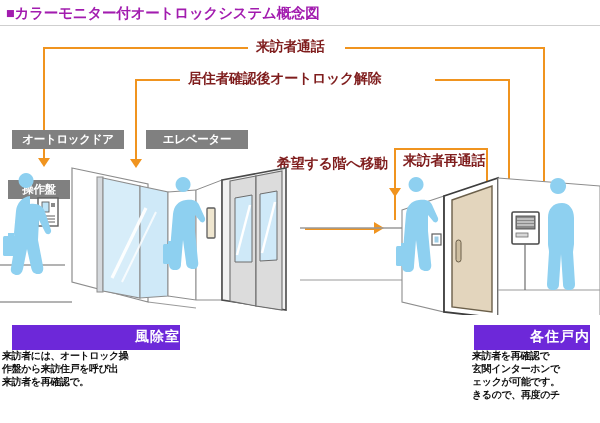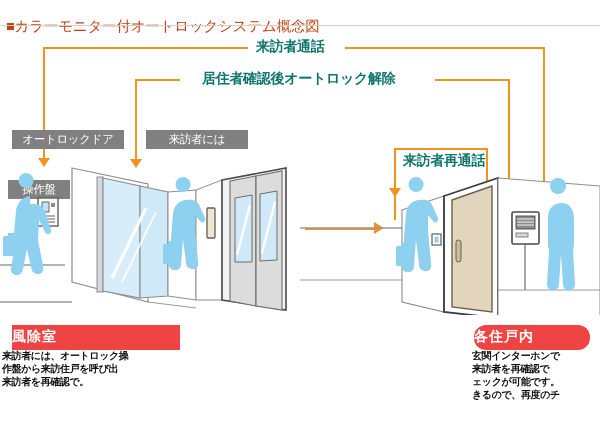--- a/index.html
+++ b/index.html
@@ -7,57 +7,57 @@
     width:600px;height:423px;
     background:#ffffff;
     font-family:"Liberation Sans","DejaVu Sans",sans-serif;
     overflow:hidden;
   }
   #root{position:relative;width:600px;height:423px;background:#fff;}
 
   
   .title{
     position:absolute;left:6px;top:4px;
-    font-size:14.5px;font-weight:normal;color:#c2410c;
-    letter-spacing:-0.2px;white-space:nowrap;margin-top:13px;
+    font-size:14.5px;font-weight:bold;color:#a21caf;
+    letter-spacing:-0.2px;white-space:nowrap;
   }
   .title-rule{
     position:absolute;left:0;top:25px;width:600px;height:1px;background:#cfcfcf;
   }
 
   
   .gray-label{
     position:absolute;
     background:#808080;color:#ffffff;
-    font-size:11.5px;font-weight:normal;
+    font-size:11.5px;font-weight:bold;
     letter-spacing:-0.3px;
     text-align:center;
     padding:2px 4px 3px 4px;
     white-space:nowrap;
     line-height:1.25;
   }
 
   .navy-head{
     position:absolute;
-    background:#ef4444;color:#ffffff;
+    background:#6d28d9;color:#ffffff;
     font-size:14px;font-weight:bold;
-    text-align:left;letter-spacing:1px;
+    text-align:right;letter-spacing:1px;
     padding:3px 0 4px 0;
   }
   .blurb{
     position:absolute;
     font-size:10px;font-weight:bold;color:#111;
     line-height:1.30;letter-spacing:-0.4px;
   }
   .blurb div{white-space:nowrap;}
 
   
   .flow-text{
     position:absolute;
-    font-size:14px;font-weight:bold;color:#0f766e;
+    font-size:14px;font-weight:bold;color:#7f1d1d;
     letter-spacing:-0.3px;white-space:nowrap;
     background:#fff;padding:0 6px;
   }
   .flow-text.plain{background:transparent;padding:0;}
 
   
   .oh{position:absolute;height:2px;background:#f0941f;}
   .ov{position:absolute;width:2px;background:#f0941f;}
   .arrow-down{
     position:absolute;width:0;height:0;
@@ -90,43 +90,44 @@
   <div class="flow-text" style="left:250px;top:38px;">来訪者通話</div>
 
   <div class="ov" style="left:43px;top:47px;height:113px;"></div>
   <div class="arrow-down" style="left:38px;top:158px;"></div>
 
   <div class="ov" style="left:543px;top:47px;height:155px;"></div>
   <div class="arrow-down" style="left:538px;top:200px;"></div>
 
   <div class="oh" style="left:135px;top:79px;width:45px;"></div>
   <div class="oh" style="left:435px;top:79px;width:75px;"></div>
-  <div class="flow-text" style="left:196px;top:70px;">居住者確認後オートロック解除</div>
+  <div class="flow-text" style="left:182px;top:70px;">居住者確認後オートロック解除</div>
 
   <div class="ov" style="left:135px;top:79px;height:82px;"></div>
   <div class="arrow-down" style="left:130px;top:159px;"></div>
 
   <div class="ov" style="left:508px;top:79px;height:123px;"></div>
   <div class="arrow-down" style="left:503px;top:200px;"></div>
 
   <div class="flow-text plain" style="left:403px;top:120px;margin-top:32px;">来訪者再通話</div>
   <div class="oh" style="left:394px;top:148px;width:94px;"></div>
   <div class="ov" style="left:394px;top:148px;height:72px;"></div>
   <div class="arrow-down" style="left:389px;top:188px;"></div>
   <div class="ov" style="left:486px;top:148px;height:52px;"></div>
   <div class="arrow-down" style="left:481px;top:200px;"></div>
 
+  <div class="flow-text plain" style="left:277px;top:155px;">希望する階へ移動</div>
   <div class="oh" style="left:305px;top:228px;width:70px;"></div>
   <div class="arrow-right" style="left:374px;top:222px;"></div>
 
   <div class="oh" style="left:100px;top:259px;width:75px;"></div>
   <div class="arrow-right" style="left:174px;top:253px;"></div>
 
   <div class="gray-label" style="left:12px;top:130px;width:104px;">オートロックドア</div>
-  <div class="gray-label" style="left:146px;top:130px;width:94px;">来訪者には</div>
+  <div class="gray-label" style="left:146px;top:130px;width:94px;">エレベーター</div>
   <div class="gray-label" style="left:8px;top:180px;width:54px;">操作盤</div>
   <div class="gray-label" style="left:494px;top:275px;width:98px;padding-top:3px;padding-bottom:4px;">
     <div>カラーモニター付</div>
     <div>インターホン</div>
   </div>
 
   <div class="scene">
     <svg width="600" height="165" viewBox="0 0 600 165">
 
       <line x1="0" y1="115" x2="65" y2="115" stroke="#9a9a9a" stroke-width="1.3"></line>
@@ -248,21 +249,21 @@
     </svg>
   </div>
 
   <div class="navy-head" style="left:12px;top:325px;width:168px;">風除室</div>
   <div class="blurb" style="left:2px;top:349px;width:210px;">
     <div>来訪者には、オートロック操</div>
     <div>作盤から来訪住戸を呼び出</div>
     <div>来訪者を再確認で。</div>
   </div>
 
-  <div class="navy-head" style="left:474px;top:325px;width:116px;border-radius:12px;">各住戸内</div>
+  <div class="navy-head" style="left:474px;top:325px;width:116px;">各住戸内</div>
   <div class="blurb" style="left:472px;top:349px;width:128px;">
+    <div>来訪者を再確認で</div>
     <div>玄関インターホンで</div>
-    <div>来訪者を再確認で</div>
     <div>ェックが可能です。</div>
     <div>きるので、再度のチ</div>
   </div>
 
 </div>
 
 </body></html>

